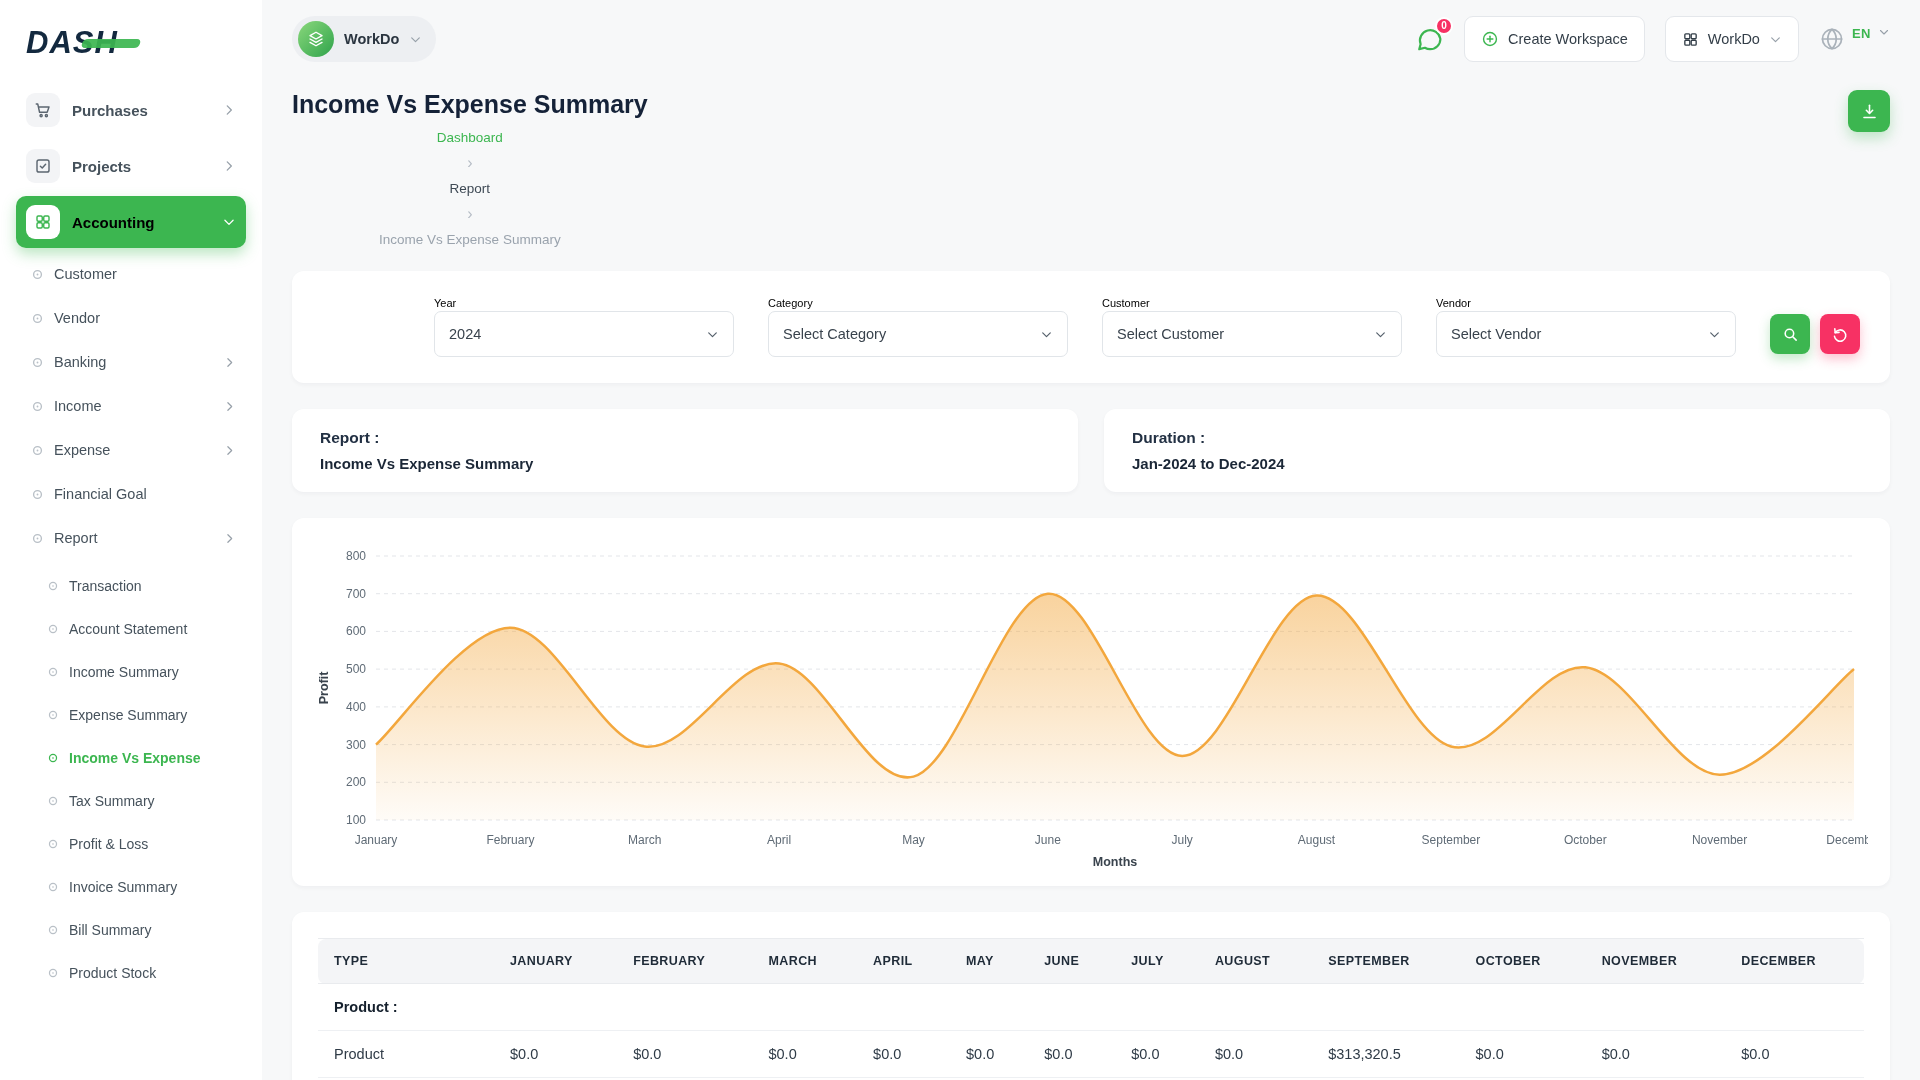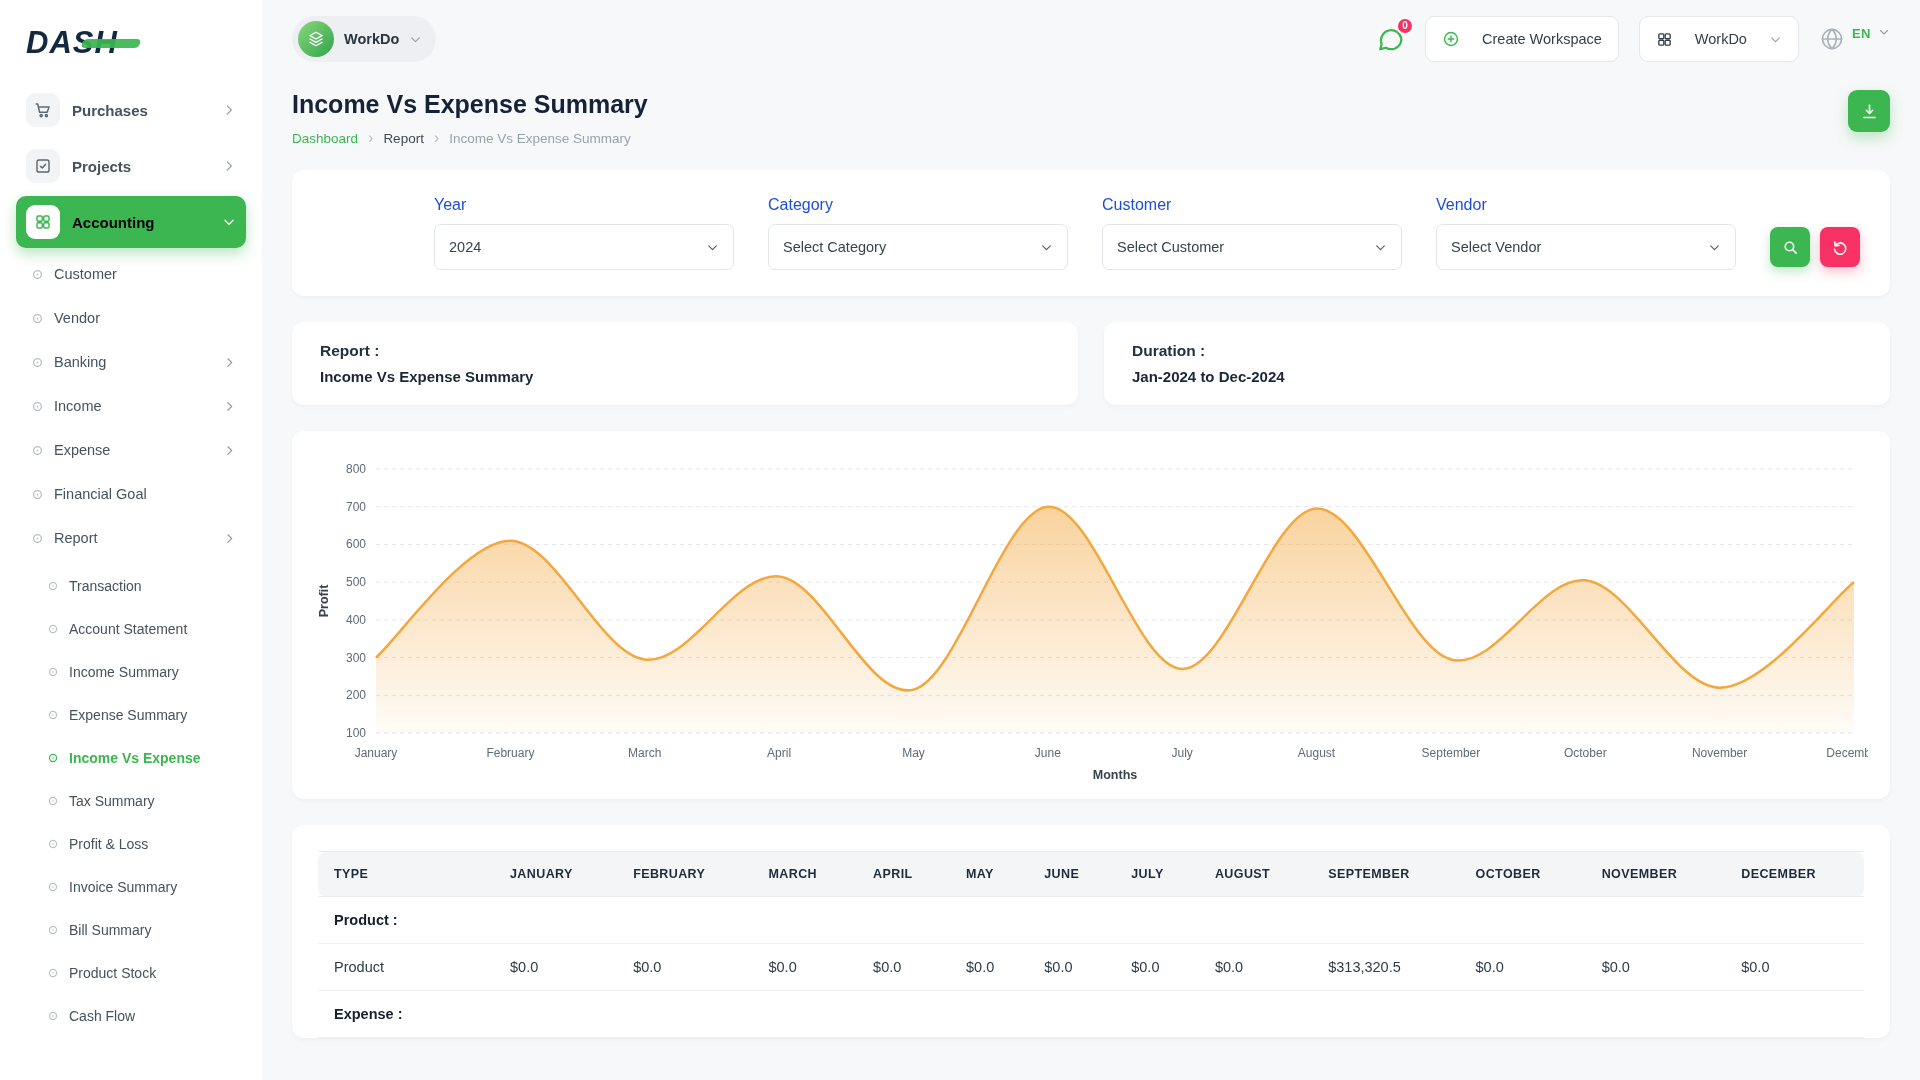--- a/index.html
+++ b/index.html
@@ -29,39 +29,39 @@
   .submenu2 li.active .bullet{ color:var(--primary); }
 
   
   .main{ flex:1; display:flex; flex-direction:column; min-width:0; }
   .topbar{ height:78px; display:flex; align-items:center; padding:0 30px; }
   .ws-pill{ display:flex; align-items:center; gap:10px; background:#edeff2; border-radius:999px; padding:5px 14px 5px 6px; font-weight:600; color:#2b3540; font-size:14.5px; cursor:pointer; }
   .ws-avatar{ width:36px; height:36px; border-radius:50%; background:linear-gradient(135deg,#8ad87c,#2fa34b); display:flex; align-items:center; justify-content:center; color:#fff; }
   .top-right{ margin-left:auto; display:flex; align-items:center; gap:20px; }
   .chat-btn{ position:relative; color:var(--primary); display:flex; cursor:pointer; }
   .chat-badge{ position:absolute; top:-8px; right:-9px; min-width:18px; height:18px; border-radius:10px; background:var(--danger); color:#fff; font-size:10px; font-weight:700; display:flex; align-items:center; justify-content:center; border:2px solid #fff; padding:0 3px; }
-  .top-btn{ display:flex; align-items:center; gap:22px; background:#fff; border:1px solid #e4e7eb; border-radius:9px; height:46px; padding:0 16px; font-size:14.5px; color:#333e48; font-weight:500; cursor:pointer; }
+  .top-btn{ display:flex; align-items:center; gap:9px; background:#fff; border:1px solid #e4e7eb; border-radius:9px; height:46px; padding:0 16px; font-size:14.5px; color:#333e48; font-weight:500; cursor:pointer; }
   .lang{ display:flex; align-items:flex-start; gap:7px; cursor:pointer; color:#9aa3ad; }
   .lang-code{ color:var(--primary); font-weight:700; font-size:13px; letter-spacing:.5px; }
 
   .content{ flex:1; padding:4px 30px 0; overflow:hidden; }
   .page-head{ display:flex; align-items:flex-start; justify-content:space-between; margin:8px 0 24px; }
   .page-title{ font-size:25px; font-weight:700; color:#152238; }
-  .breadcrumb{ display:flex; align-items:center; gap:10px; margin-top:11px; font-size:13.5px; }
+  .breadcrumb{ display:flex; align-items:center; gap:10px; margin-top:11px; font-size:13.5px;flex-direction:column; }
   .bc-link{ color:var(--primary); cursor:pointer; }
   .bc-mid{ color:#3f4a55; cursor:pointer; }
   .bc-cur{ color:#9aa3ad; }
   .bc-sep{ color:#b6bdc6; font-size:16px; line-height:1; }
   .icon-btn{ width:42px; height:42px; border-radius:9px; border:none; display:flex; align-items:center; justify-content:center; cursor:pointer; color:#fff; }
   .dl-btn{ background:var(--primary); box-shadow:0 6px 14px rgba(60,182,80,.3); }
 
   .card{ background:#fff; border-radius:12px; box-shadow:0 2px 4px rgba(16,24,40,.04); }
   .filter-card{ padding:26px 30px; display:flex; justify-content:flex-end; align-items:flex-end; gap:34px; margin-bottom:26px; }
   .field{ display:flex; flex-direction:column; width:300px; }
-  .field-label{ font-size:16px; color:#1d4ed8; margin-bottom:10px; }
+  .field-label{ font-size:11px; color:#000000; margin-bottom:2px; }
   .select{ height:46px; border:1px solid #e1e5e9; border-radius:7px; display:flex; align-items:center; justify-content:space-between; padding:0 14px; font-size:14.5px; color:#39434d; cursor:pointer; background:#fff; }
   .select .chev{ color:#55606b; }
   .filter-actions{ display:flex; gap:10px; padding-bottom:3px; }
   .sq-btn{ width:40px; height:40px; border-radius:8px; border:none; display:flex; align-items:center; justify-content:center; color:#fff; cursor:pointer; }
   .search-btn{ background:var(--primary); box-shadow:0 5px 12px rgba(60,182,80,.3); }
   .reset-btn{ background:var(--danger); box-shadow:0 5px 12px rgba(247,49,100,.3); }
 
   .info-row{ display:flex; gap:26px; margin-bottom:26px;justify-content:flex-end; }
   .info-card{ flex:1; padding:20px 28px; }
   .info-label{ font-size:15.5px; font-weight:700; color:#223043; }
@@ -307,29 +307,20 @@
           <span>Bill Summary</span>
         </li>
         <li>
           <span class="bullet">
               <svg width="10" height="10" viewBox="0 0 24 24">
                 <circle cx="12" cy="12" r="8.5" fill="none" stroke="currentColor" stroke-width="3"></circle>
                 <circle cx="12" cy="12" r="2" fill="currentColor"></circle>
               </svg>
             </span>
           <span>Product Stock</span>
-        </li>
-        <li>
-          <span class="bullet">
-              <svg width="10" height="10" viewBox="0 0 24 24">
-                <circle cx="12" cy="12" r="8.5" fill="none" stroke="currentColor" stroke-width="3"></circle>
-                <circle cx="12" cy="12" r="2" fill="currentColor"></circle>
-              </svg>
-            </span>
-          <span>Cash Flow</span>
         </li>
       </ul>
     </nav>
   </aside>
 
   <div class="main">
 
     <header class="topbar">
       <div class="ws-pill">
         <span class="ws-avatar">

